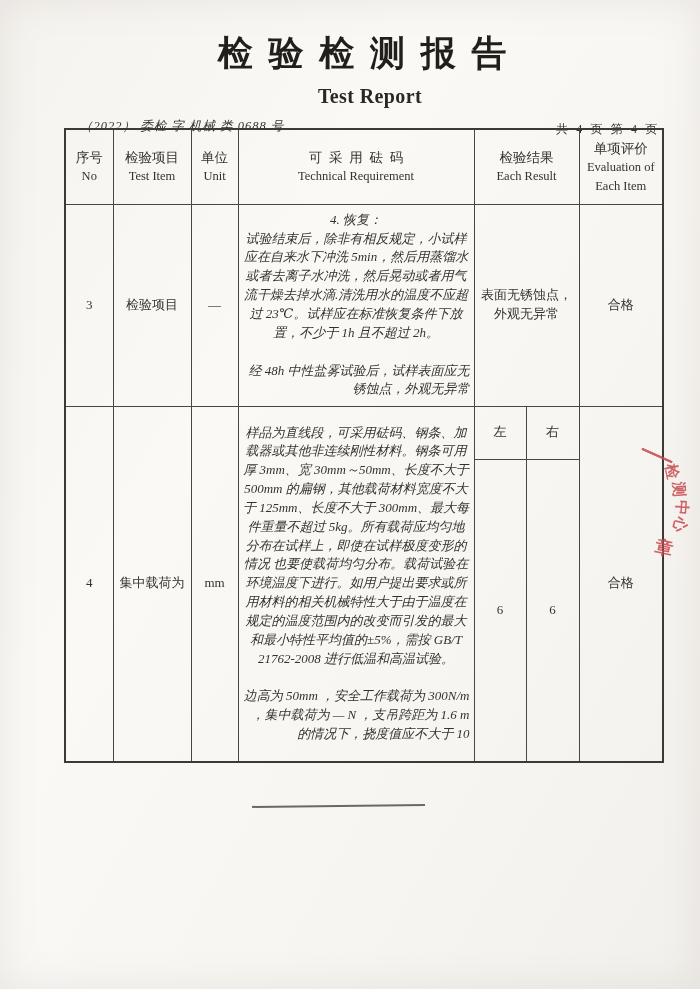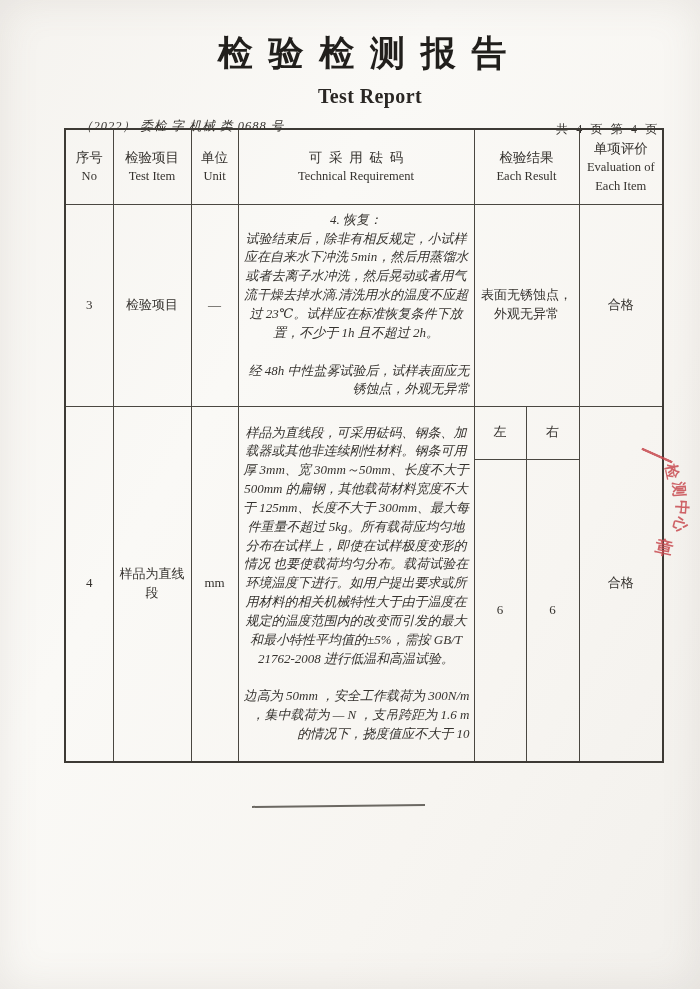--- a/index.html
+++ b/index.html
@@ -129,21 +129,21 @@
         <p>4. 恢复：</p>
         <p>试验结束后，除非有相反规定，小试样应在自来水下冲洗 5min，然后用蒸馏水或者去离子水冲洗，然后晃动或者用气流干燥去掉水滴.清洗用水的温度不应超过 23℃。试样应在标准恢复条件下放置，不少于 1h 且不超过 2h。</p>
         <p class="gap">经 48h 中性盐雾试验后，试样表面应无锈蚀点，外观无异常</p>
       </td>
       <td colspan="2">表面无锈蚀点，外观无异常</td>
       <td>合格</td>
     </tr>
 
     <tr style="height:53px">
       <td rowspan="2">4</td>
-      <td rowspan="2" class="item">样品为直线段</td>
+      <td rowspan="2" class="item">集中载荷为</td>
       <td rowspan="2">mm</td>
       <td rowspan="2" class="req">
         <p>样品为直线段，可采用砝码、钢条、加载器或其他非连续刚性材料。钢条可用厚 3mm、宽 30mm～50mm、长度不大于 500mm 的扁钢，其他载荷材料宽度不大于 125mm、长度不大于 300mm、最大每件重量不超过 5kg。所有载荷应均匀地分布在试样上，即使在试样极度变形的情况 也要使载荷均匀分布。载荷试验在环境温度下进行。如用户提出要求或所用材料的相关机械特性大于由于温度在规定的温度范围内的改变而引发的最大和最小特性平均值的±5%，需按 GB/T 21762-2008 进行低温和高温试验。</p>
         <p class="gap">边高为 50mm ，安全工作载荷为 300N/m ，集中载荷为 — N ，支吊跨距为 1.6 m 的情况下，挠度值应不大于 10</p>
       </td>
       <td class="resL">左</td>
       <td class="resR">右</td>
       <td rowspan="2">合格</td>
     </tr>
     <tr style="height:303px">

